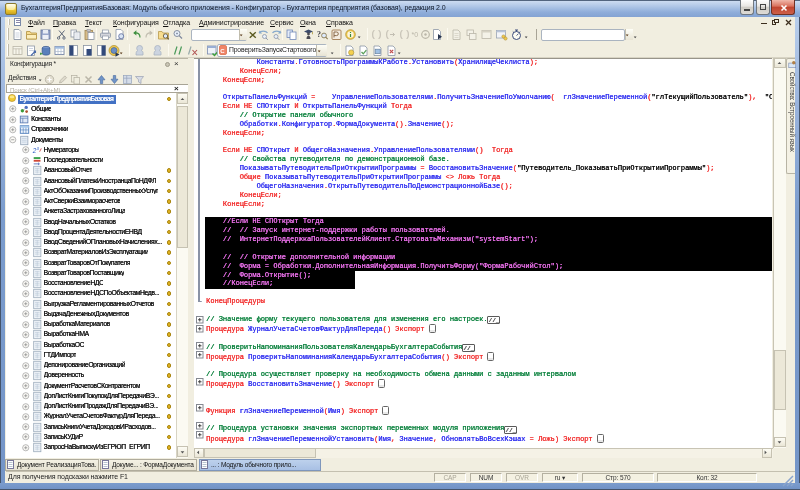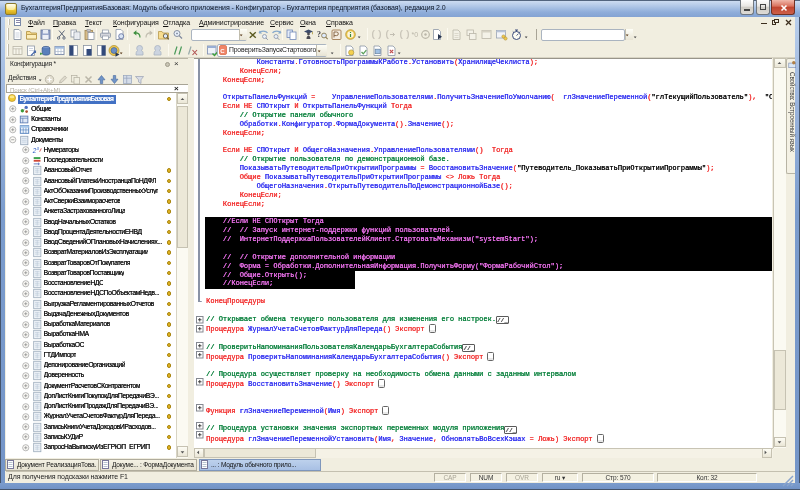--- a/index.html
+++ b/index.html
@@ -1020,39 +1020,39 @@
         <i style="color:#f22c2c">КонецЕсли;</i>
     <i style="color:#f22c2c">КонецЕсли;</i>
 
     <i style="color:#2d2df0">ОткрытьПанельФункций</i> <i style="color:#f22c2c">=</i>    <i style="color:#2d2df0">УправлениеПользователями</i><i style="color:#f22c2c">.</i><i style="color:#2d2df0">ПолучитьЗначениеПоУмолчанию</i><i style="color:#f22c2c">(</i>  <i style="color:#2d2df0">глЗначениеПеременной</i><i style="color:#f22c2c">(</i><i style="color:#000">"глТекущийПользователь"</i><i style="color:#f22c2c">),</i>  <i style="color:#000">"ОткрыватьПанельФункций"</i>
     <i style="color:#f22c2c">Если НЕ</i> <i style="color:#2d2df0">СПОткрыт</i> <i style="color:#f22c2c">И</i> <i style="color:#2d2df0">ОткрытьПанельФункций</i> <i style="color:#f22c2c">Тогда</i>
         <i style="color:#08803c">// Открытие панели обычного</i>
         <i style="color:#2d2df0">Обработки</i><i style="color:#f22c2c">.</i><i style="color:#2d2df0">Конфигуратор</i><i style="color:#f22c2c">.</i><i style="color:#2d2df0">ФормаДокумента</i><i style="color:#f22c2c">().</i><i style="color:#2d2df0">Значение</i><i style="color:#f22c2c">();</i>
     <i style="color:#f22c2c">КонецЕсли;</i>
 
     <i style="color:#f22c2c">Если НЕ</i> <i style="color:#2d2df0">СПОткрыт</i> <i style="color:#f22c2c">И</i> <i style="color:#2d2df0">ОбщегоНазначения</i><i style="color:#f22c2c">.</i><i style="color:#2d2df0">УправлениеПользователями</i><i style="color:#f22c2c">()</i>  <i style="color:#f22c2c">Тогда</i>
-        <i style="color:#08803c">// Открытие пользователя по демонстрационной базе.</i>
+        <i style="color:#08803c">// Свойства путеводителя по демонстрационной базе.</i>
         <i style="color:#2d2df0">ПоказыватьПутеводительПриОткрытииПрограммы</i> <i style="color:#f22c2c">=</i> <i style="color:#2d2df0">ВосстановитьЗначение</i><i style="color:#f22c2c">(</i><i style="color:#000">"Путеводитель_ПоказыватьПриОткрытииПрограммы"</i><i style="color:#f22c2c">);</i>
         <i style="color:#f22c2c">Общие</i> <i style="color:#2d2df0">ПоказыватьПутеводительПриОткрытииПрограммы</i> <i style="color:#f22c2c">&lt;&gt; Ложь Тогда</i>
             <i style="color:#2d2df0">ОбщегоНазначения</i><i style="color:#f22c2c">.</i><i style="color:#2d2df0">ОткрытьПутеводительПоДемонстрационнойБазе</i><i style="color:#f22c2c">();</i>
         <i style="color:#f22c2c">КонецЕсли;</i>
     <i style="color:#f22c2c">КонецЕсли;</i>
 
     <i style="color:#ef72ee">//Если НЕ СПОткрыт Тогда</i>
-    <i style="color:#ef72ee">//  // Запуск интернет-поддержки функций пользователей.</i>
+    <i style="color:#ef72ee">//  // Запуск интернет-поддержки работы пользователей.</i>
     <i style="color:#ef72ee">//  ИнтернетПоддержкаПользователейКлиент.СтартоватьМеханизм("systemStart");</i>
 
     <i style="color:#ef72ee">//  // Открытие дополнительной информации</i>
     <i style="color:#ef72ee">//  Форма = Обработки.ДополнительнаяИнформация.ПолучитьФорму("ФормаРабочийСтол");</i>
-    <i style="color:#ef72ee">//  Общие.Открыть();</i>
+    <i style="color:#ef72ee">//  Форма.Открытие();</i>
     <i style="color:#ef72ee">//КонецЕсли;</i>
 
 <i style="color:#f22c2c">КонецПроцедуры</i>
 
-<i style="color:#08803c">// Открывает обмена текущего пользователя для изменения его настроек.</i><span style="display:inline-block;width:13px;height:8px;border:1px solid #5a5a5a;border-radius:1px;background:#fff;color:#444;font-size:6px;line-height:7px;text-align:center;vertical-align:-1.5px;letter-spacing:0;font-family:'Liberation Mono',monospace;">//_</span>
+<i style="color:#08803c">// Значение форму текущего пользователя для изменения его настроек.</i><span style="display:inline-block;width:13px;height:8px;border:1px solid #5a5a5a;border-radius:1px;background:#fff;color:#444;font-size:6px;line-height:7px;text-align:center;vertical-align:-1.5px;letter-spacing:0;font-family:'Liberation Mono',monospace;">//_</span>
 <i style="color:#f22c2c">Процедура</i> <i style="color:#2d2df0">ЖурналУчетаСчетовФактурДляПереда</i><i style="color:#f22c2c">()</i> <i style="color:#f22c2c">Экспорт</i> <span style="display:inline-block;width:7px;height:9px;border:1px solid #666;border-radius:1.5px;background:#fff;vertical-align:-2.5px;box-shadow:inset 0 -2px 0 #e8e8e8;"></span>
 
 <i style="color:#08803c">// ПроверитьНапоминанияПользователяКалендарьБухгалтераСобытия</i><span style="display:inline-block;width:13px;height:8px;border:1px solid #5a5a5a;border-radius:1px;background:#fff;color:#444;font-size:6px;line-height:7px;text-align:center;vertical-align:-1.5px;letter-spacing:0;font-family:'Liberation Mono',monospace;">//_</span>
 <i style="color:#f22c2c">Процедура</i> <i style="color:#2d2df0">ПроверитьНапоминанияКалендарьБухгалтераСобытия</i><i style="color:#f22c2c">()</i> <i style="color:#f22c2c">Экспорт</i> <span style="display:inline-block;width:7px;height:9px;border:1px solid #666;border-radius:1.5px;background:#fff;vertical-align:-2.5px;box-shadow:inset 0 -2px 0 #e8e8e8;"></span>
 
 <i style="color:#08803c">// Процедура осуществляет проверку на необходимость обмена данными с заданным интервалом</i>
 <i style="color:#f22c2c">Процедура</i> <i style="color:#2d2df0">ВосстановитьЗначение</i><i style="color:#f22c2c">()</i> <i style="color:#f22c2c">Экспорт</i> <span style="display:inline-block;width:7px;height:9px;border:1px solid #666;border-radius:1.5px;background:#fff;vertical-align:-2.5px;box-shadow:inset 0 -2px 0 #e8e8e8;"></span>
 
 
 <i style="color:#f22c2c">Функция</i> <i style="color:#2d2df0">глЗначениеПеременной</i><i style="color:#f22c2c">(</i><i style="color:#2d2df0">Имя</i><i style="color:#f22c2c">)</i> <i style="color:#f22c2c">Экспорт</i> <span style="display:inline-block;width:7px;height:9px;border:1px solid #666;border-radius:1.5px;background:#fff;vertical-align:-2.5px;box-shadow:inset 0 -2px 0 #e8e8e8;"></span>

